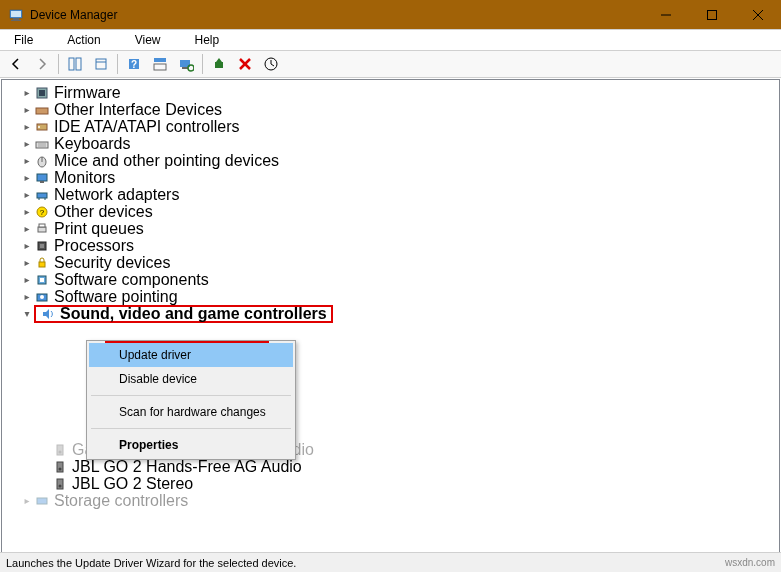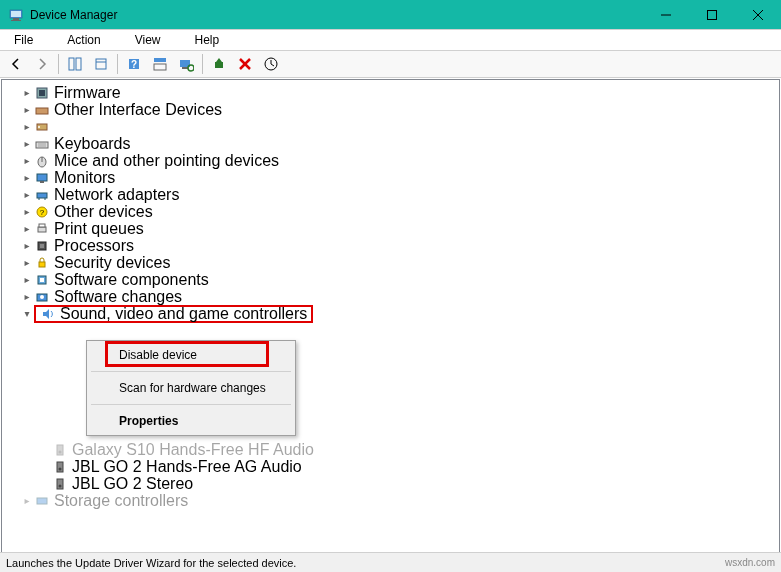--- a/index.html
+++ b/index.html
@@ -1,38 +1,38 @@
 <!DOCTYPE html>
 <html><head>
 <meta charset="utf-8">
 <style>
 * { margin: 0; padding: 0; box-sizing: border-box; }
 body { font-family: "Segoe UI", Tahoma, sans-serif; font-size: 12px; background: #fff; width: 781px; height: 572px; overflow: hidden; position: relative; }
 
-.titlebar { height: 30px; background: #14b8a6; border-bottom: 1px solid #d0d0d0; display: flex; align-items: center; padding-left: 8px; }
+.titlebar { height: 30px; background: #a16207; border-bottom: 1px solid #d0d0d0; display: flex; align-items: center; padding-left: 8px; }
 .titlebar .icon { width: 16px; height: 16px; margin-right: 6px; display: flex; align-items: center; justify-content: center; }
 .titlebar .title { flex: 1; font-size: 12px; }
 .titlebar .winbtns { display: flex; }
 .titlebar .winbtn { width: 46px; height: 30px; display: flex; align-items: center; justify-content: center; color: #000; font-size: 10px; }
 
 .menubar { height: 20px; display: flex; align-items: center; padding-left: 6px; gap: 18px; }
 .menubar .menu { padding: 2px 8px; font-size: 12px; }
 
 .toolbar { height: 28px; border-top: 1px solid #d0d0d0; border-bottom: 1px solid #d0d0d0; display: flex; align-items: center; padding: 0 4px; gap: 2px; background: #f8f8f8; }
 .toolbar .tbtn { width: 24px; height: 22px; display: flex; align-items: center; justify-content: center; border: 1px solid transparent; }
 .toolbar .sep { width: 1px; height: 20px; background: #c0c0c0; margin: 0 2px; }
 
 .content { position: relative; height: calc(100% - 30px - 20px - 28px - 20px); border: 1px solid #828790; margin: 1px; overflow-y: scroll; background: #fff; }
 .tree { padding: 4px 0 4px 6px; }
 .tree-row { display: flex; align-items: center; height: 17px; white-space: nowrap; position: relative; }
 .tree-row .chevron { width: 14px; height: 14px; display: flex; align-items: center; justify-content: center; color: #646464; font-size: 10px; cursor: pointer; }
 .tree-row .devicon { width: 16px; height: 16px; margin-right: 4px; display: flex; align-items: center; justify-content: center; }
 .tree-row.lvl1 { padding-left: 12px; }
 .tree-row.lvl2 { padding-left: 44px; }
-.selbox { border: 2px solid #e00000; padding: 0 4px; display: flex; align-items: center; height: 18px; }
+.selbox { border: 2px solid #e00000; padding: 0 4px; display: flex; align-items: center; height: 18px; font-weight: bold; }
 .tree-row .label { font-size: 16px; }
 
 .contextmenu { position: absolute; left: 86px; top: 340px; width: 210px; background: #f0f0f0; border: 1px solid #a0a0a0; box-shadow: 2px 2px 4px rgba(0,0,0,0.25); padding: 2px; }
 .contextmenu .cmitem { padding: 5px 24px 5px 30px; font-size: 12px; position: relative; }
 .contextmenu .cmitem.highlight { background: #90c8f6; }
 .contextmenu .cmsep { height: 1px; background: #d0d0d0; margin: 4px 2px; }
 .contextmenu .cmitem.bold { font-weight: bold; }
 .cm-redbox { position: absolute; left: 18px; top: 0px; width: 164px; height: 26px; border: 3px solid #e00000; pointer-events: none; }
 
 .statusbar { height: 20px; border-top: 1px solid #d0d0d0; display: flex; align-items: center; padding: 0 6px; font-size: 11px; background: #f0f0f0; position: absolute; bottom: 0; left: 0; right: 0; }
@@ -170,20 +170,21 @@
     </div>
 
     <div class="tree-row lvl1">
       <span class="chevron">▸</span>
       <span class="devicon">
           <svg width="14" height="14">
             <rect x="2" y="4" width="10" height="6" fill="#ca6" stroke="#853"></rect>
             <circle cx="4" cy="7" r="1" fill="#fff"></circle>
           </svg>
         </span>
+      <span class="label">IDE ATA/ATAPI controllers</span>
     </div>
 
     <div class="tree-row lvl1">
       <span class="chevron">▸</span>
       <span class="devicon">
           <svg width="14" height="14">
             <rect x="1" y="5" width="12" height="6" fill="#ddd" stroke="#666"></rect>
             <line x1="3" y1="7" x2="11" y2="7" stroke="#666" stroke-width="0.5"></line>
             <line x1="3" y1="9" x2="11" y2="9" stroke="#666" stroke-width="0.5"></line>
           </svg>
@@ -281,21 +282,21 @@
     </div>
 
     <div class="tree-row lvl1">
       <span class="chevron">▸</span>
       <span class="devicon">
           <svg width="14" height="14">
             <rect x="2" y="4" width="10" height="7" fill="#4a90d9" stroke="#256"></rect>
             <circle cx="7" cy="7" r="2" fill="#fff"></circle>
           </svg>
         </span>
-      <span class="label">Software changes</span>
+      <span class="label">Software pointing</span>
     </div>
 
     <div class="tree-row lvl1">
       <span class="chevron">▾</span>
       <span class="selbox">
         <span class="devicon">
             <svg width="14" height="14">
               <path d="M2 5v4h3l3 3V2L5 5z" fill="#4a90d9"></path>
               <path d="M10 4a4 4 0 0 1 0 6" fill="none" stroke="#4a90d9"></path>
             </svg>
@@ -366,20 +367,21 @@
           </svg>
         </span>
       <span class="label">Storage controllers</span>
     </div>
 
   </div>
 </div>
 
 <div class="contextmenu">
   <div class="cm-redbox"></div>
+  <div class="cmitem highlight">Update driver</div>
   <div class="cmitem">Disable device</div>
   <div class="cmsep"></div>
   <div class="cmitem">Scan for hardware changes</div>
   <div class="cmsep"></div>
   <div class="cmitem bold">Properties</div>
 </div>
 
 <div class="statusbar">
   <span>Launches the Update Driver Wizard for the selected device.</span>
   <span class="sr">wsxdn.com</span>

